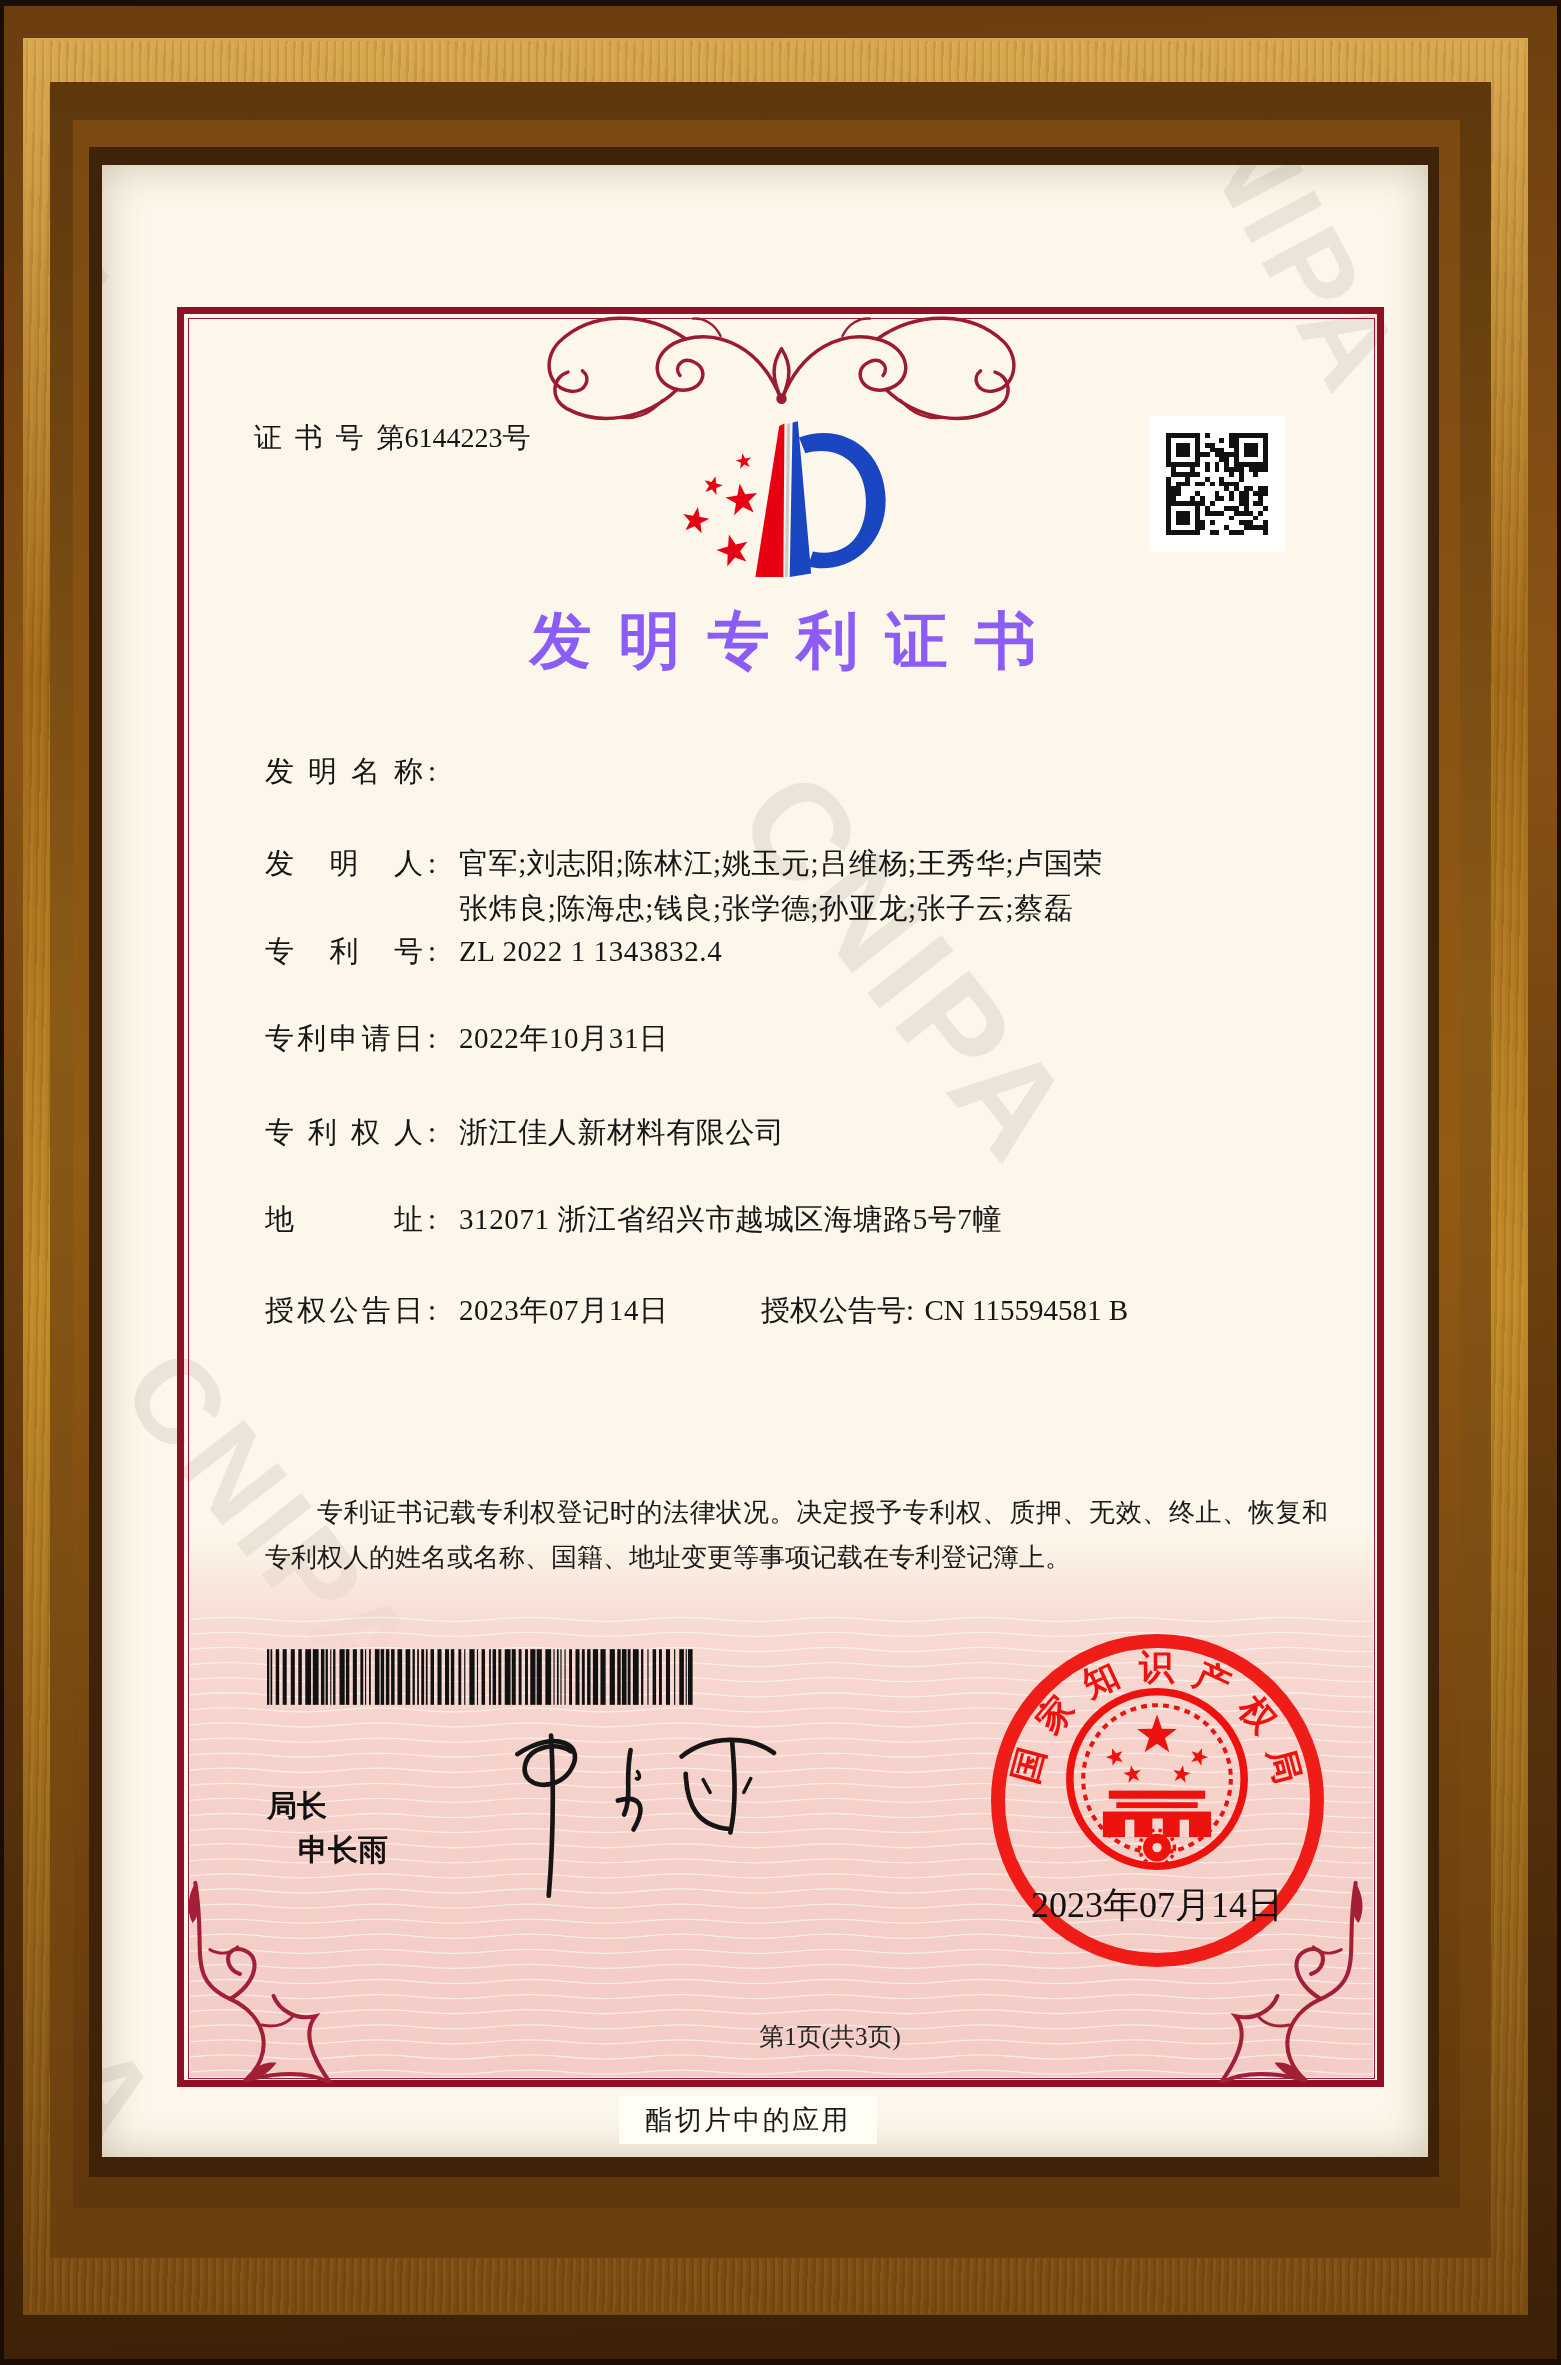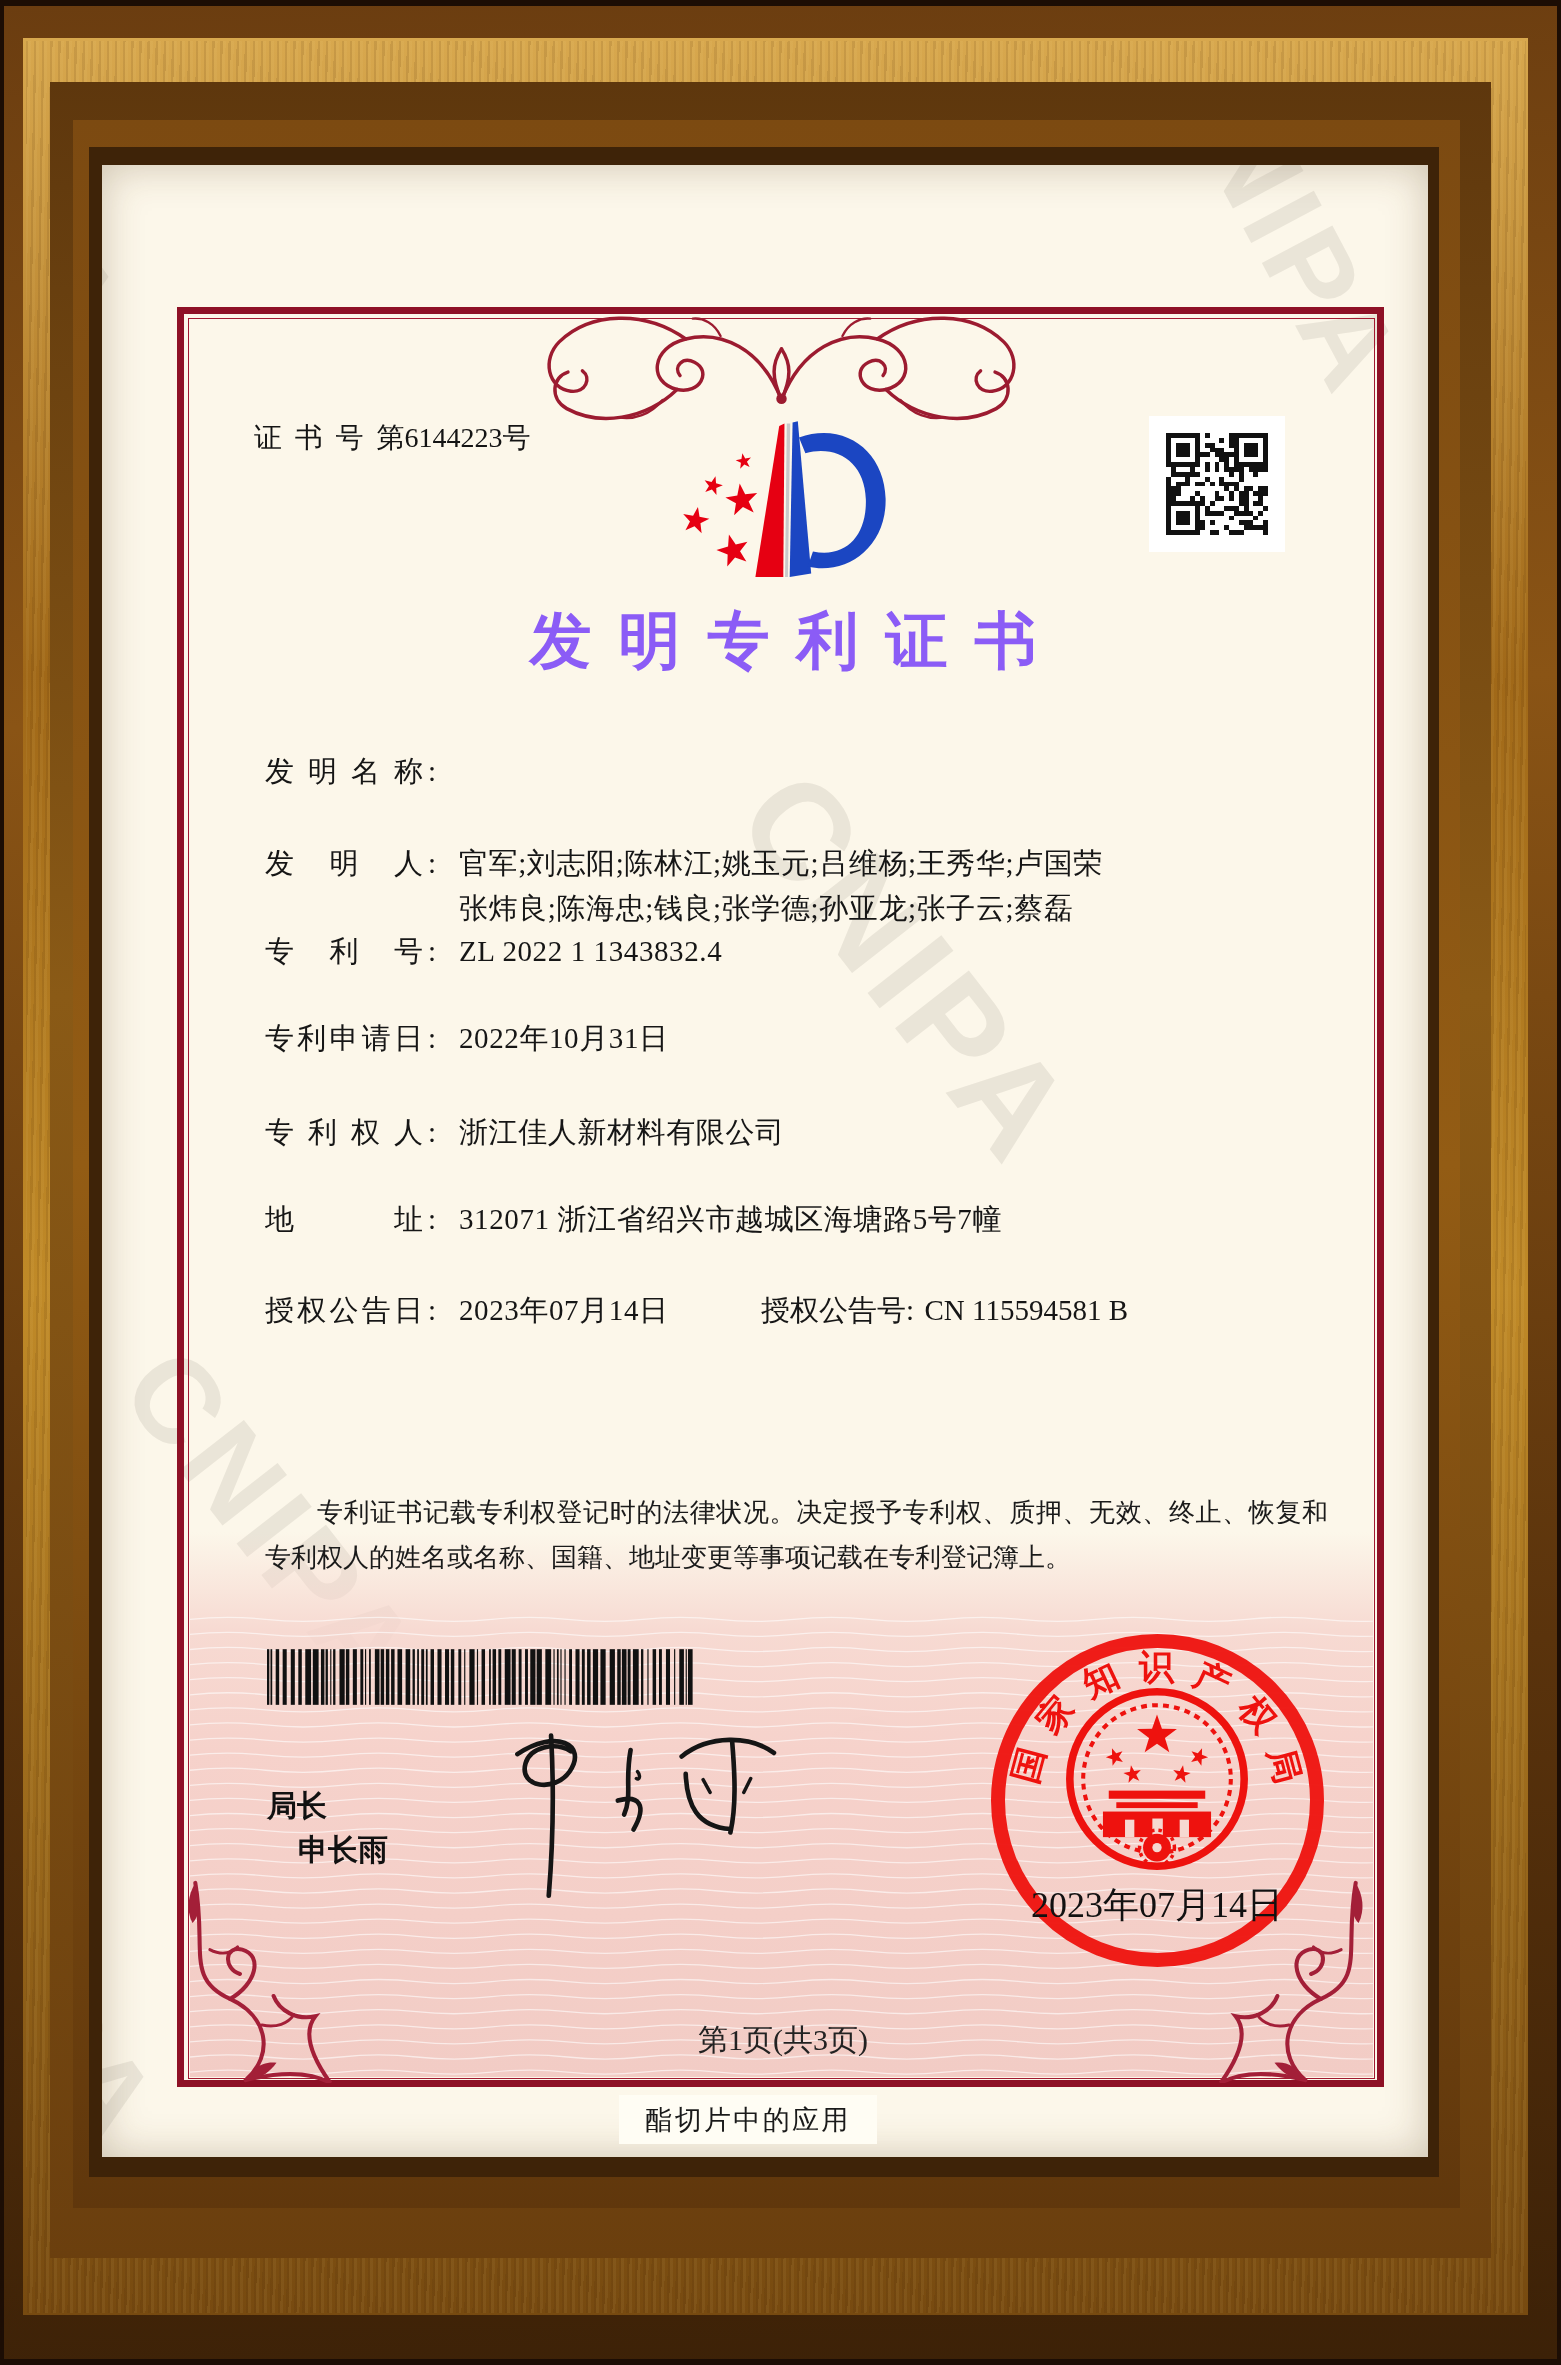--- a/index.html
+++ b/index.html
@@ -72,21 +72,21 @@
   .seal-emblem{position:absolute;left:962px;top:1521px;}
   .seal-arc{position:absolute;left:1055px;top:1635px;width:0;height:0;}
   .seal-arc span{position:absolute;left:-20px;top:-20px;width:39px;height:39px;
                  display:flex;align-items:center;justify-content:center;
                  font-family:"Liberation Sans","DejaVu Sans",sans-serif;
                  font-size:35px;font-weight:700;color:#ee120e;}
   .seal-date{position:absolute;left:910px;top:1716px;width:290px;text-align:center;
              font-size:36px;color:#111;}
   
   .pageinfo{position:absolute;left:89px;top:1855px;width:1184px;text-align:center;
-            font-size:30px;color:#222;}
+            font-size:25px;color:#222;padding-left:47px;}
   .notebox{position:absolute;left:517px;top:1930px;width:258px;height:49px;
            background:#fffdf4;display:flex;align-items:center;justify-content:center;
            font-size:27px;color:#1a1a1a;letter-spacing:2.3px;}
 </style>
 </head>
 <body>
 
 <div class="stage">
 
   <div class="fl f0"></div>

